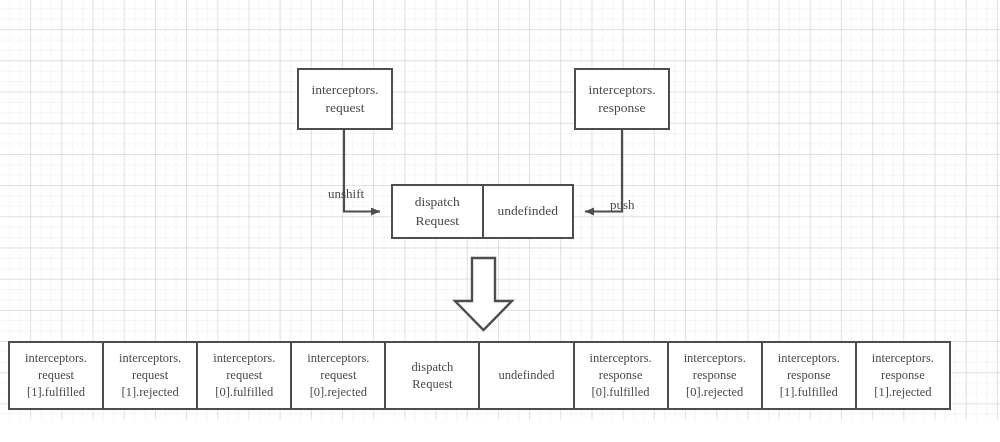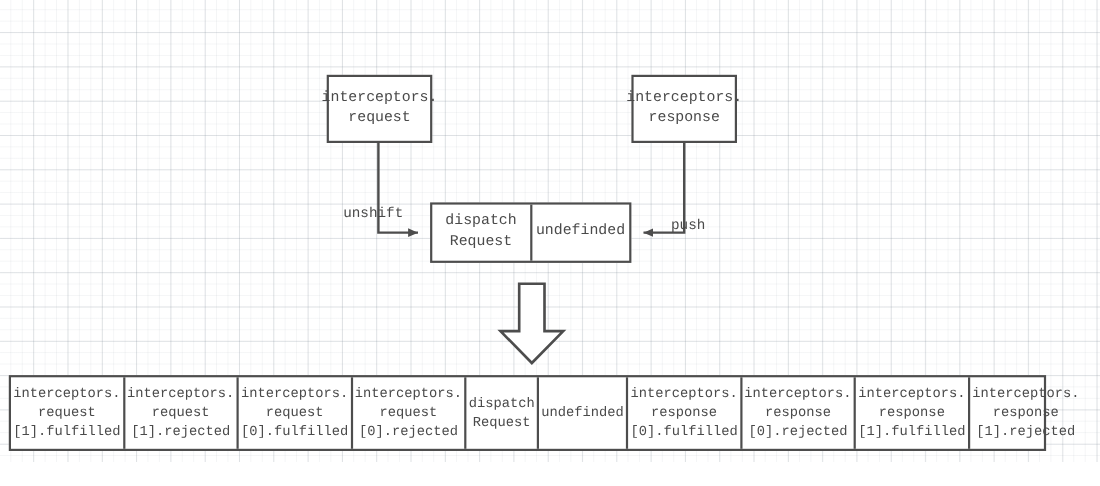--- a/index.html
+++ b/index.html
@@ -17,21 +17,21 @@
       linear-gradient(to right, rgba(140,150,160,0.22) 1px, transparent 1px),
       linear-gradient(to bottom, rgba(140,150,160,0.22) 1px, transparent 1px),
       linear-gradient(to right, rgba(150,160,170,0.10) 1px, transparent 1px),
       linear-gradient(to bottom, rgba(150,160,170,0.10) 1px, transparent 1px);
     background-size:
       31.2px 31.2px,
       31.2px 31.2px,
       10.4px 10.4px,
       10.4px 10.4px;
     background-position: -1px -2px, -1px -2px, -1px -2px, -1px -2px;
-    font-family: Liberation Mono, monospace;
+    font-family: Liberation Serif, serif;
   }
 
   .node-box {
     position: absolute;
     box-sizing: border-box;
     background: #ffffff;
     border: 2px solid #4d4d4d;
     display: flex;
     align-items: center;
     justify-content: center;
@@ -83,21 +83,21 @@
     height: 442px;
     pointer-events: none;
   }
 
   .edge-label {
     position: absolute;
     color: #4a4a4a;
     font-size: 13px;
     white-space: nowrap;
   }
-  #label-unshift { left: 312px; top: 186px; }
+  #label-unshift { left: 328px; top: 186px; }
   #label-push    { left: 610px; top: 197px; }
 
   
   #flat-table {
     position: absolute;
     left: 8px;
     top: 341px;
     width: 943px;
     height: 69px;
     box-sizing: border-box;

